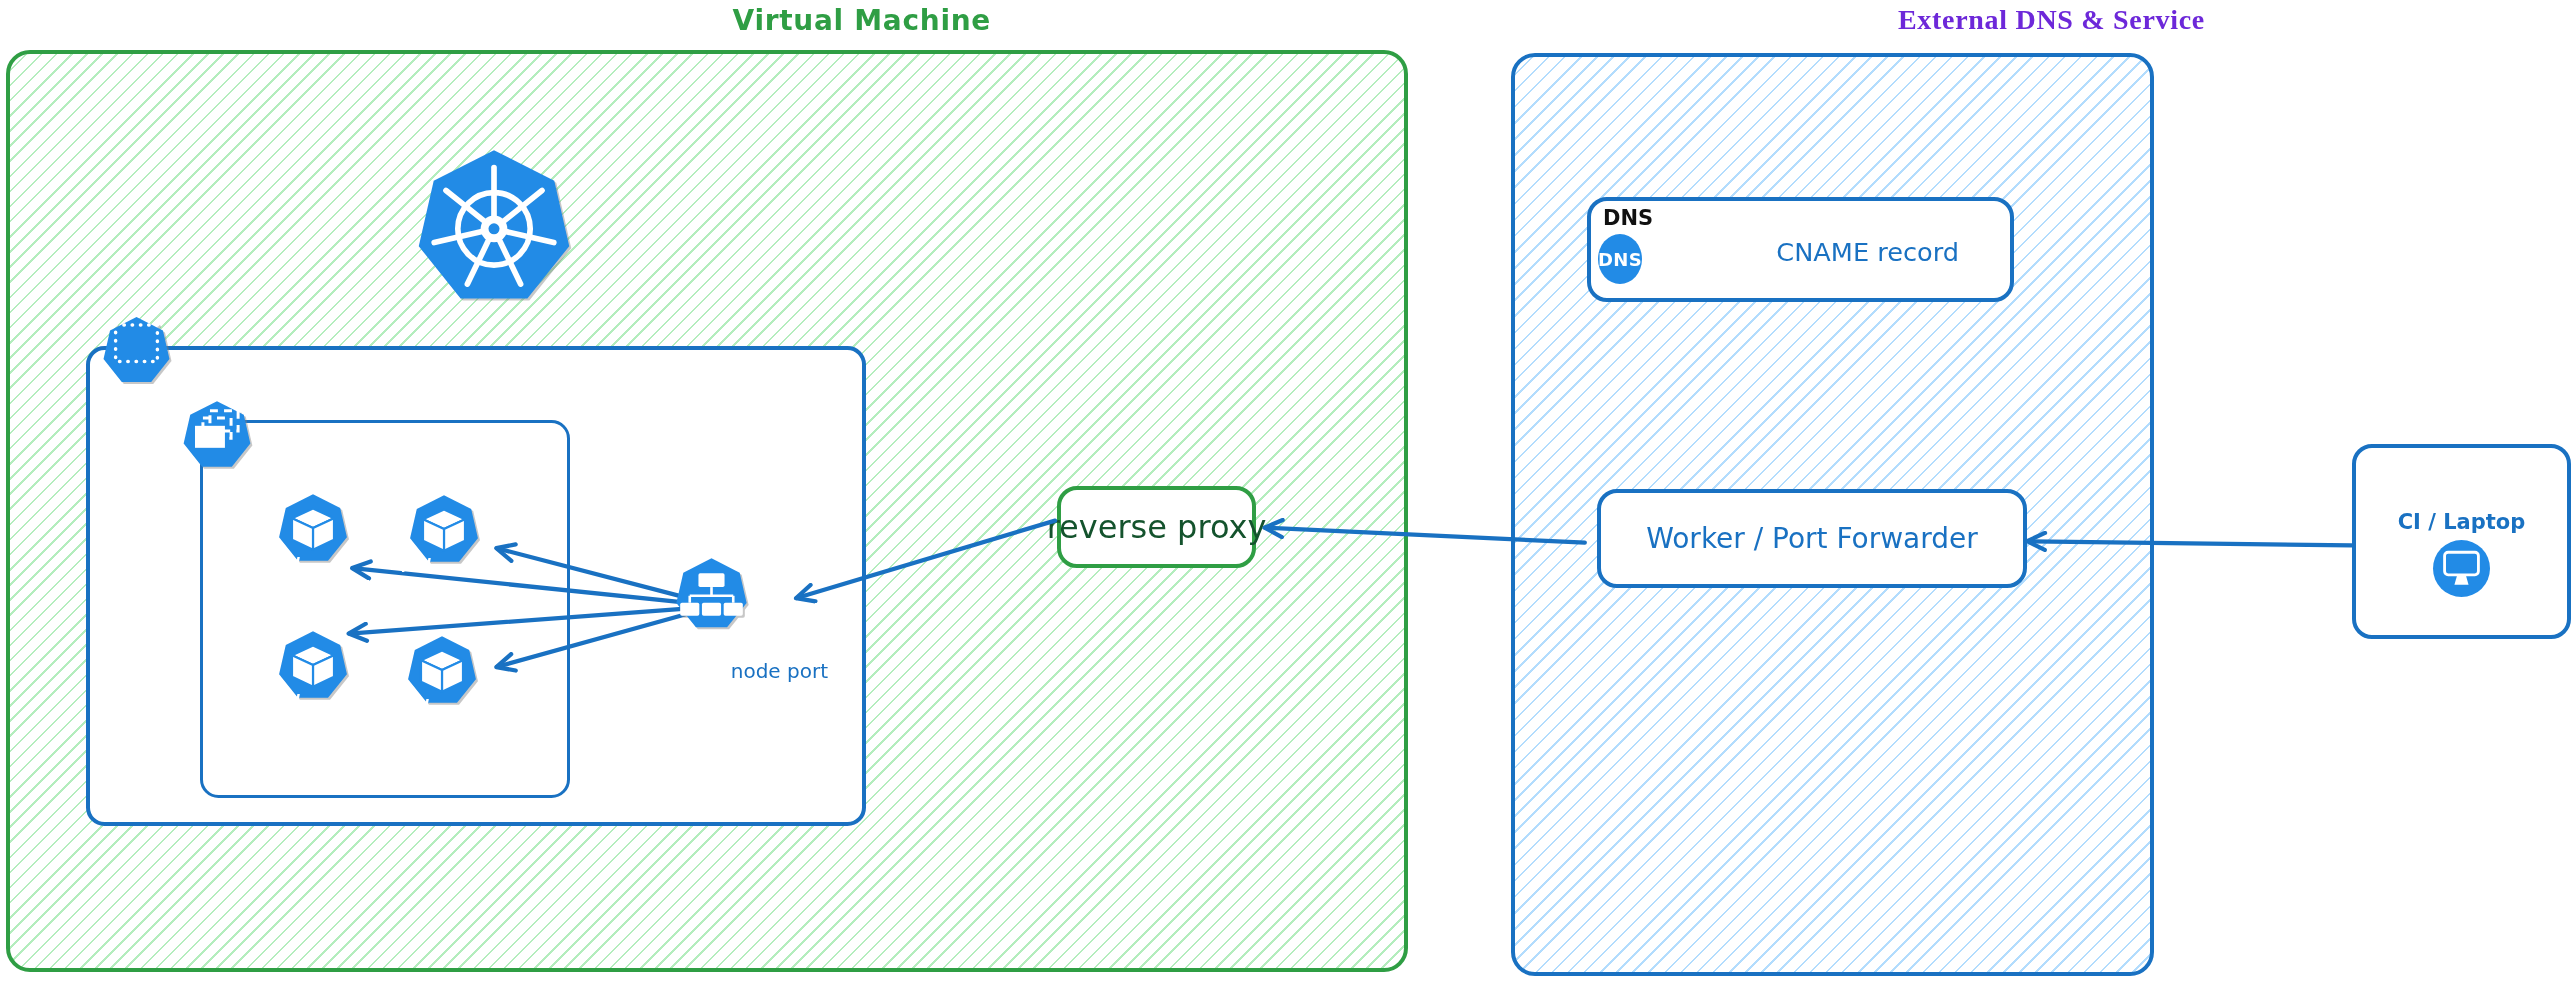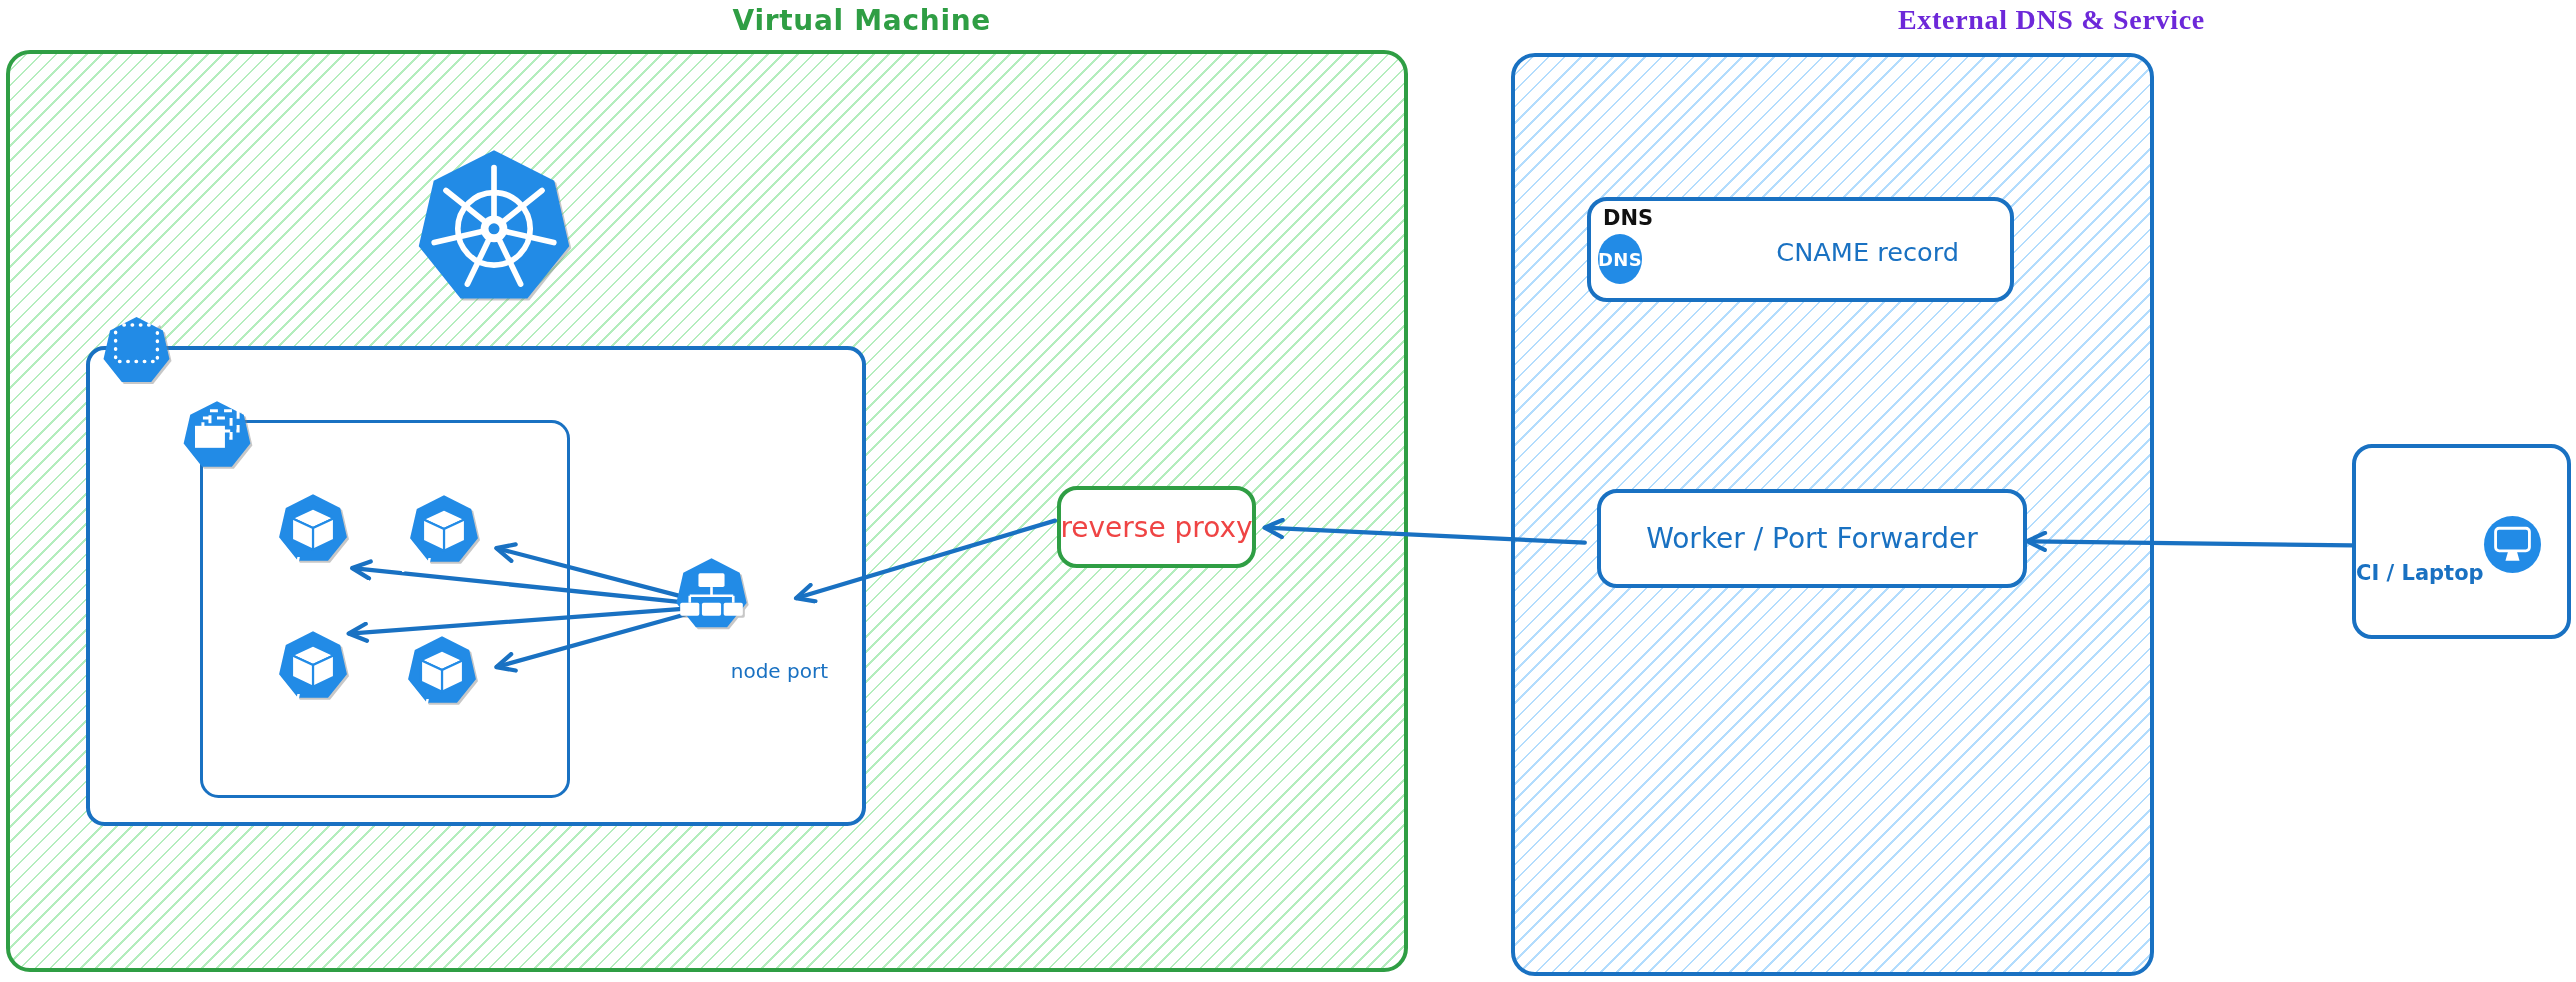--- a/index.html
+++ b/index.html
@@ -41,26 +41,26 @@
   .inner-box { position: absolute; background: #ffffff; border: 4.3px solid #1971c2; border-radius: 18.5px; }
   .ns-box { left: 86px; top: 346px; width: 780px; height: 480px; z-index: 5; }
   .rs-box { left: 200px; top: 420px; width: 370px; height: 378px; z-index: 6; border-width: 3.6px; }
 
   
   .label-box {
     position: absolute; background: #ffffff; border-radius: 20px; z-index: 20;
     display: flex; align-items: center; justify-content: center;
   }
   .rp-box { left: 1057px; top: 486px; width: 199px; height: 82px; border: 4.3px solid #2f9e44; }
-  .rp-box .lbl { color: #ef4444; font-size: 28px; white-space: nowrap; text-align: right; }
+  .rp-box .lbl { color: #14532d; font-size: 32px; white-space: nowrap; text-align: right; }
   .dns-box { left: 1587px; top: 197px; width: 427px; height: 105px; border: 4.3px solid #1971c2; }
   .worker-box { left: 1587px; top: 489px; width: 430px; height: 99px; border: 4.3px solid #1971c2; margin-left: 10px; }
   .worker-box .lbl { color: #1971c2; font-size: 28px; white-space: nowrap; }
   .ci-box { left: 2352px; top: 444px; width: 219px; height: 195px; border: 4.3px solid #1971c2;
-            flex-direction: row; justify-content: flex-start; }
+            flex-direction: column; justify-content: flex-start; }
 
   .dns-tag { position: absolute; left: 1603px; top: 206px; font-size: 21px; font-weight: bold; color: #111111; z-index: 22; }
   .dns-badge {
     position: absolute; left: 1598px; top: 234px; width: 44px; height: 50px;
     background: #228be6; border-radius: 50%; z-index: 22;
     display: flex; align-items: center; justify-content: center;
     color: #ffffff; font-size: 18px; font-weight: bold; letter-spacing: 0.4px;
   }
   .cname-lbl { position: absolute; left: 1654px; top: 237px; width: 305px; text-align: right;
                color: #1971c2; font-size: 25.6px; z-index: 22; white-space: nowrap; }

